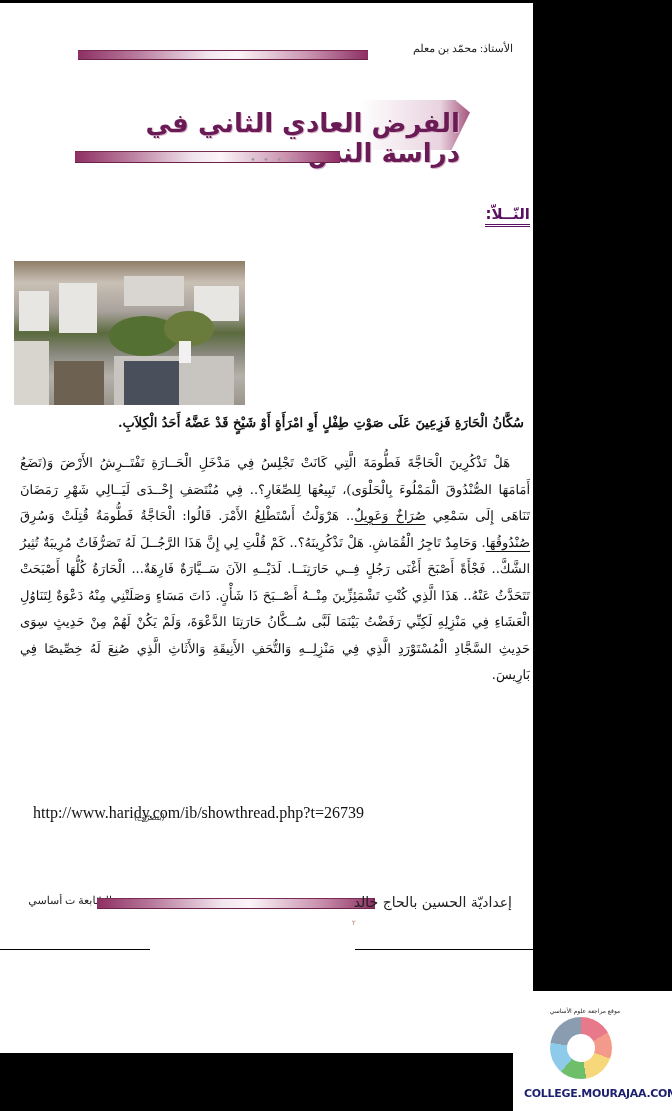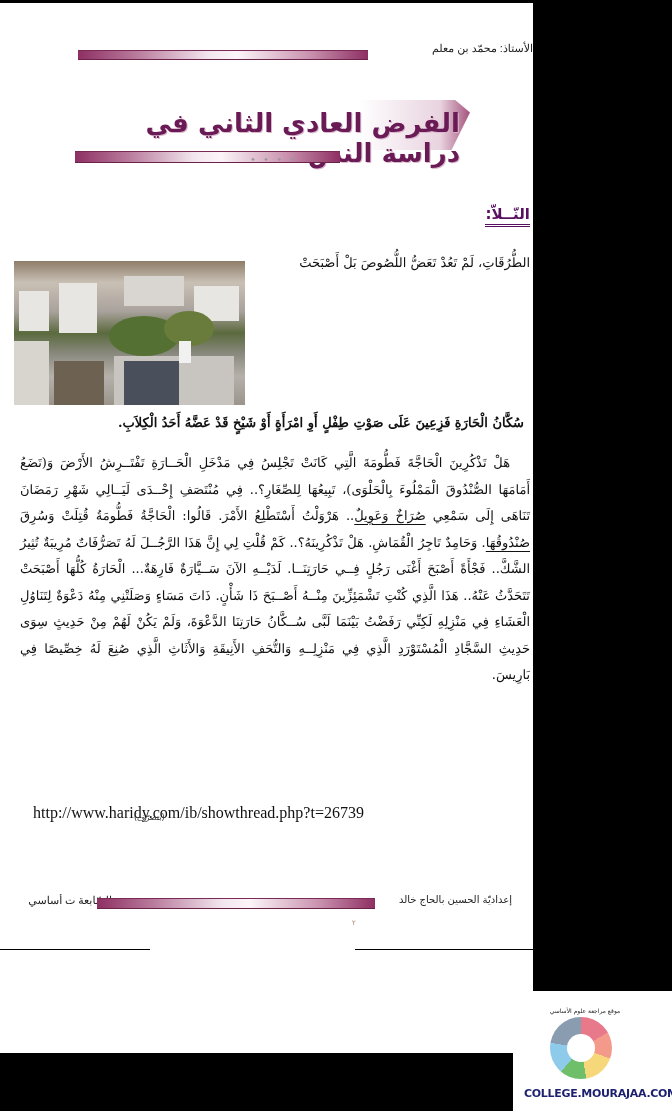--- a/index.html
+++ b/index.html
@@ -11,22 +11,22 @@
   }
   .abs { position: absolute; }
   .top-line { left: 0; top: 0; width: 533px; height: 3px; background: #000; }
   .right-panel { left: 533px; top: 0; width: 139px; height: 991px; background: #000; }
   .bottom-bar { left: 0; top: 1053px; width: 513px; height: 58px; background: #000; }
 
   .gbar {
     background: linear-gradient(90deg, #8e2f63 0%, #b87a9c 20%, #f2e6ee 45%, #fbf5f8 55%, #c991ae 80%, #8e2f63 100%);
     border-top: 1px solid #7a2a55; border-bottom: 1px solid #6c2149;
   }
-  .author { right: 139px; top: 42px; width: 140px; text-align: right; direction: rtl;
-    font-family: Liberation Sans, sans-serif; font-size: 11px; color: #222; }
+  .author { right: 139px; top: 42px; width: 140px; text-align: center; direction: rtl;
+    font-family: Liberation Serif, serif; font-size: 11px; color: #222; }
   .hdr-bar { left: 78px; top: 50px; width: 290px; height: 8px; }
 
   .title-swoosh { left: 100px; top: 100px; width: 370px; height: 50px;
     background: linear-gradient(90deg, rgba(255,255,255,0) 0%, #fff 70%, #e8d3df 92%, #a5537d 100%);
     clip-path: polygon(0 0, 96% 0, 100% 25%, 95% 100%, 0 100%); }
   .title { left: 90px; top: 108px; width: 370px; text-align: right; direction: rtl;
     font-family: "DejaVu Sans", sans-serif; font-weight: bold; font-size: 26px; color: #6a1a55;
     letter-spacing: -0.5px; text-shadow: 1px 1px 0 #d9b8cc; }
   .title-bar { left: 75px; top: 151px; width: 265px; height: 10px; }
   .dots { left: 250px; top: 154px; font-size: 10px; letter-spacing: 2px; color: #999; }
@@ -47,21 +47,21 @@
   .p1b { top: 410px; width: 510px; right: 148px; font-weight: bold; }
   .p2 { top: 450px; width: 510px; text-indent: 20px; }
   .u { text-decoration: underline; text-underline-offset: 4px; }
 
   .source { left: 33px; top: 804px; font-family: "Liberation Serif", serif; font-size: 16px; color: #111; }
   .source-note { left: 134px; top: 779px; direction: rtl; font-family: "DejaVu Sans", sans-serif; font-size: 8px; color: #333; margin-top: 34px; }
 
   .footer-left { left: 0; top: 894px; width: 95px; direction: rtl; text-align: right;
     font-family: Liberation Serif, serif; font-size: 11px; color: #222; white-space: nowrap; overflow: hidden; padding-left: 17px; }
   .footer-right { right: 160px; top: 894px; direction: rtl;
-    font-family: "DejaVu Sans", sans-serif; font-size: 10px; color: #222; }
+    font-family: "DejaVu Sans", sans-serif; font-size: 14px; color: #222; }
   .footer-bar { left: 97px; top: 898px; width: 278px; height: 9px; }
   .page-mark { left: 352px; top: 919px; font-size: 7px; color: #b08070; }
   .rule { top: 949px; height: 1px; background: #000; }
   .rule-l { left: 0; width: 150px; }
   .rule-r { left: 355px; width: 178px; }
 
   .logo { left: 520px; top: 1017px; width: 145px; height: 90px; }
   .logo-ring { position: absolute; left: 30px; top: 0; width: 62px; height: 62px; border-radius: 50%;
     background: conic-gradient(#e8798a 0 60deg, #f39a8a 60deg 110deg, #f6d77a 110deg 170deg, #6fbf6a 170deg 220deg, #8ecbea 220deg 280deg, #8a9db0 280deg 360deg); }
   .logo-ring::after { content: ""; position: absolute; left: 17px; top: 17px; width: 28px; height: 28px; border-radius: 50%; background: #fff; }
@@ -94,21 +94,20 @@
   <div class="t" style="left:95px;top:55px;width:70px;height:40px;"></div>
   <div class="t" style="left:150px;top:50px;width:50px;height:35px;background:#6a7c3c;"></div>
   <div class="b" style="left:100px;top:95px;width:120px;height:49px;background:#c8c5c0;"></div>
   <div class="s" style="left:110px;top:100px;width:55px;height:44px;"></div>
   <div class="b" style="left:165px;top:80px;width:12px;height:22px;background:#f1f1f1;"></div>
   <div class="b" style="left:0;top:80px;width:35px;height:64px;background:#d8d4ce;"></div>
   <div class="s" style="left:40px;top:100px;width:50px;height:44px;background:#6d6152;"></div>
 </div>
 
 <div class="abs para p1">
-  <div>الطُّرُقَاتِ، لَمْ تَعُدْ تَعَضُّ اللُّصُوصَ بَلْ أَصْبَحَتْ</div>
 </div>
 <div class="abs para p1b">سُكَّانُ الْحَارَةِ فَزِعِينَ عَلَى صَوْتِ طِفْلٍ أَوِ امْرَأَةٍ أَوْ شَيْخٍ قَدْ عَضَّهُ أَحَدُ الْكِلاَبِ.</div>
 
 <div class="abs para p2"><span>هَلْ تَذْكُرِينَ الْحَاجَّةَ فَطُّومَةَ الَّتِي كَانَتْ تَجْلِسُ فِي مَدْخَلِ الْحَــارَةِ تَفْتَــرِشُ الأَرْضَ وَ(تَضَعُ أَمَامَهَا الصُّنْدُوقَ الْمَمْلُوءَ بِالْحَلْوَى)، تَبِيعُهَا لِلصِّغَارِ؟.. فِي مُنْتَصَفِ إِحْــدَى لَيَــالِي شَهْرِ رَمَضَانَ تَنَاهَى إِلَى سَمْعِي </span><span class="u">صُرَاخٌ وَعَوِيلٌ</span><span>.. هَرْوَلْتُ أَسْتَطْلِعُ الأَمْرَ. قَالُوا: الْحَاجَّةُ فَطُّومَةُ قُتِلَتْ وَسُرِقَ </span><span class="u">صُنْدُوقُهَا</span><span>. وَحَامِدٌ تَاجِرُ الْقُمَاشِ. هَلْ تَذْكُرِينَهُ؟.. كَمْ قُلْتِ لِي إِنَّ هَذَا الرَّجُــلَ لَهُ تَصَرُّفَاتٌ مُرِيبَةٌ تُثِيرُ الشَّكَّ.. فَجْأَةً أَصْبَحَ أَغْنَى رَجُلٍ فِــي حَارَتِنَــا. لَدَيْــهِ الآنَ سَــيَّارَةٌ فَارِهَةٌ... الْحَارَةُ كُلُّهَا أَصْبَحَتْ تَتَحَدَّثُ عَنْهُ.. هَذَا الَّذِي كُنْتِ تَشْمَئِزِّينَ مِنْــهُ أَصْــبَحَ ذَا شَأْنٍ. ذَاتَ مَسَاءٍ وَصَلَتْنِي مِنْهُ دَعْوَةٌ لِتَنَاوُلِ الْعَشَاءِ فِي مَنْزِلِهِ لَكِنِّي رَفَضْتُ بَيْنَمَا لَبَّى سُــكَّانُ حَارَتِنَا الدَّعْوَةَ، وَلَمْ يَكُنْ لَهُمْ مِنْ حَدِيثٍ سِوَى حَدِيثِ السَّجَّادِ الْمُسْتَوْرَدِ الَّذِي فِي مَنْزِلِــهِ وَالتُّحَفِ الأَنِيقَةِ وَالأَثَاثِ الَّذِي صُنِعَ لَهُ خِصِّيصًا فِي بَارِيسَ.</span></div>
 
 <div class="abs source">http://www.haridy.com/ib/showthread.php?t=26739</div>
 <div class="abs source-note">(بتصرّف)</div>
 
 <div class="abs footer-left">السّابعة ت أساسي</div>
 <div class="abs gbar footer-bar"></div>

